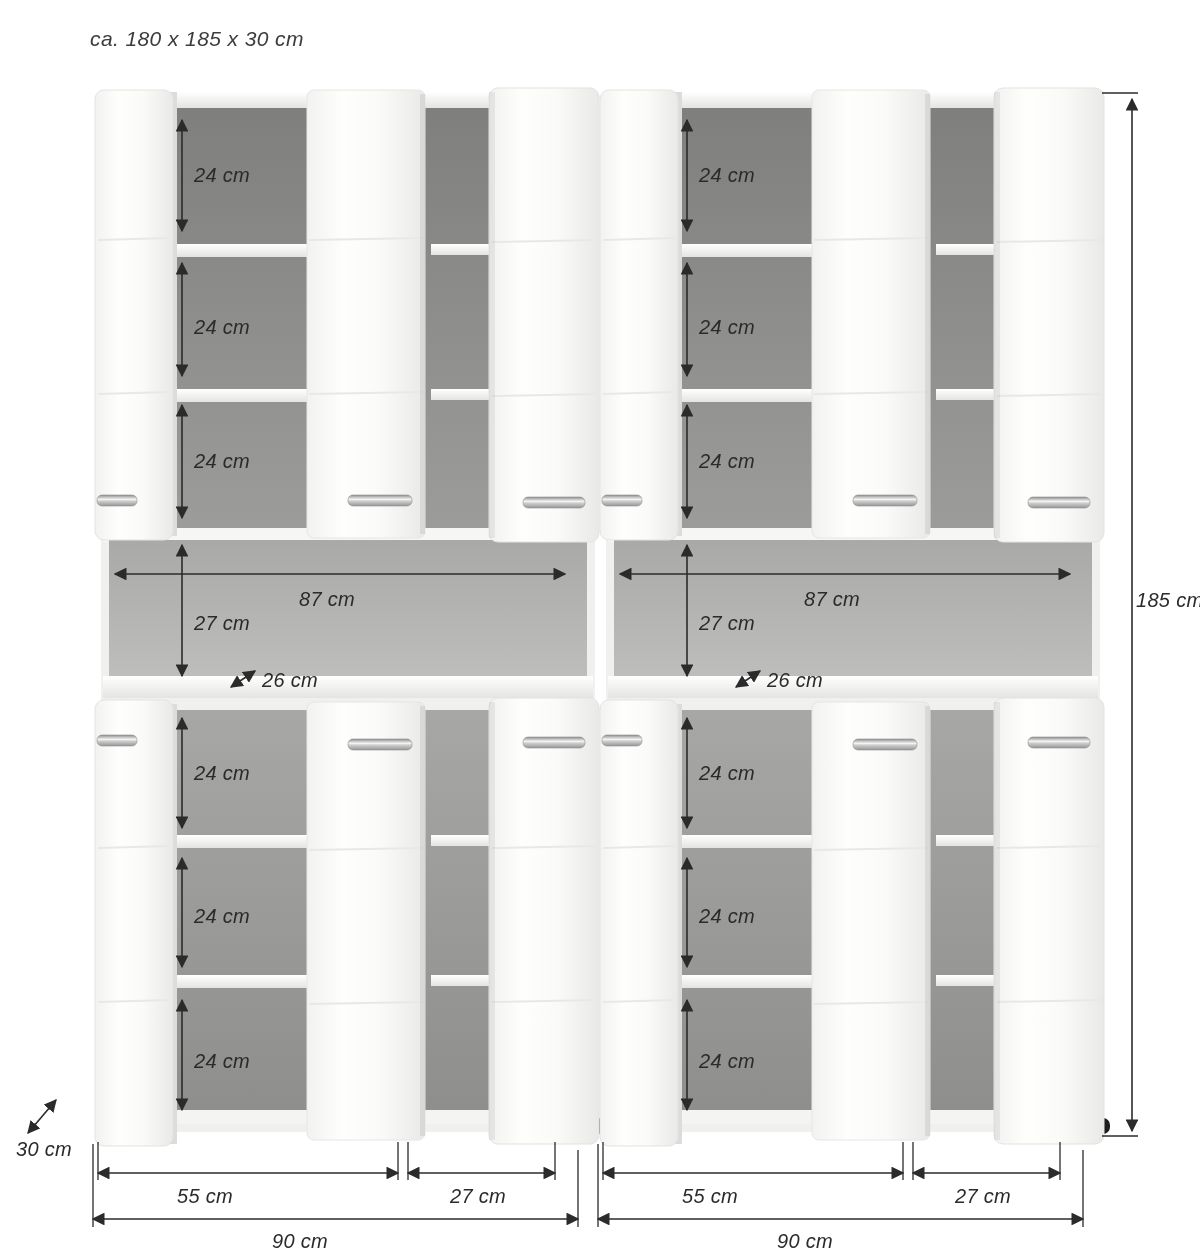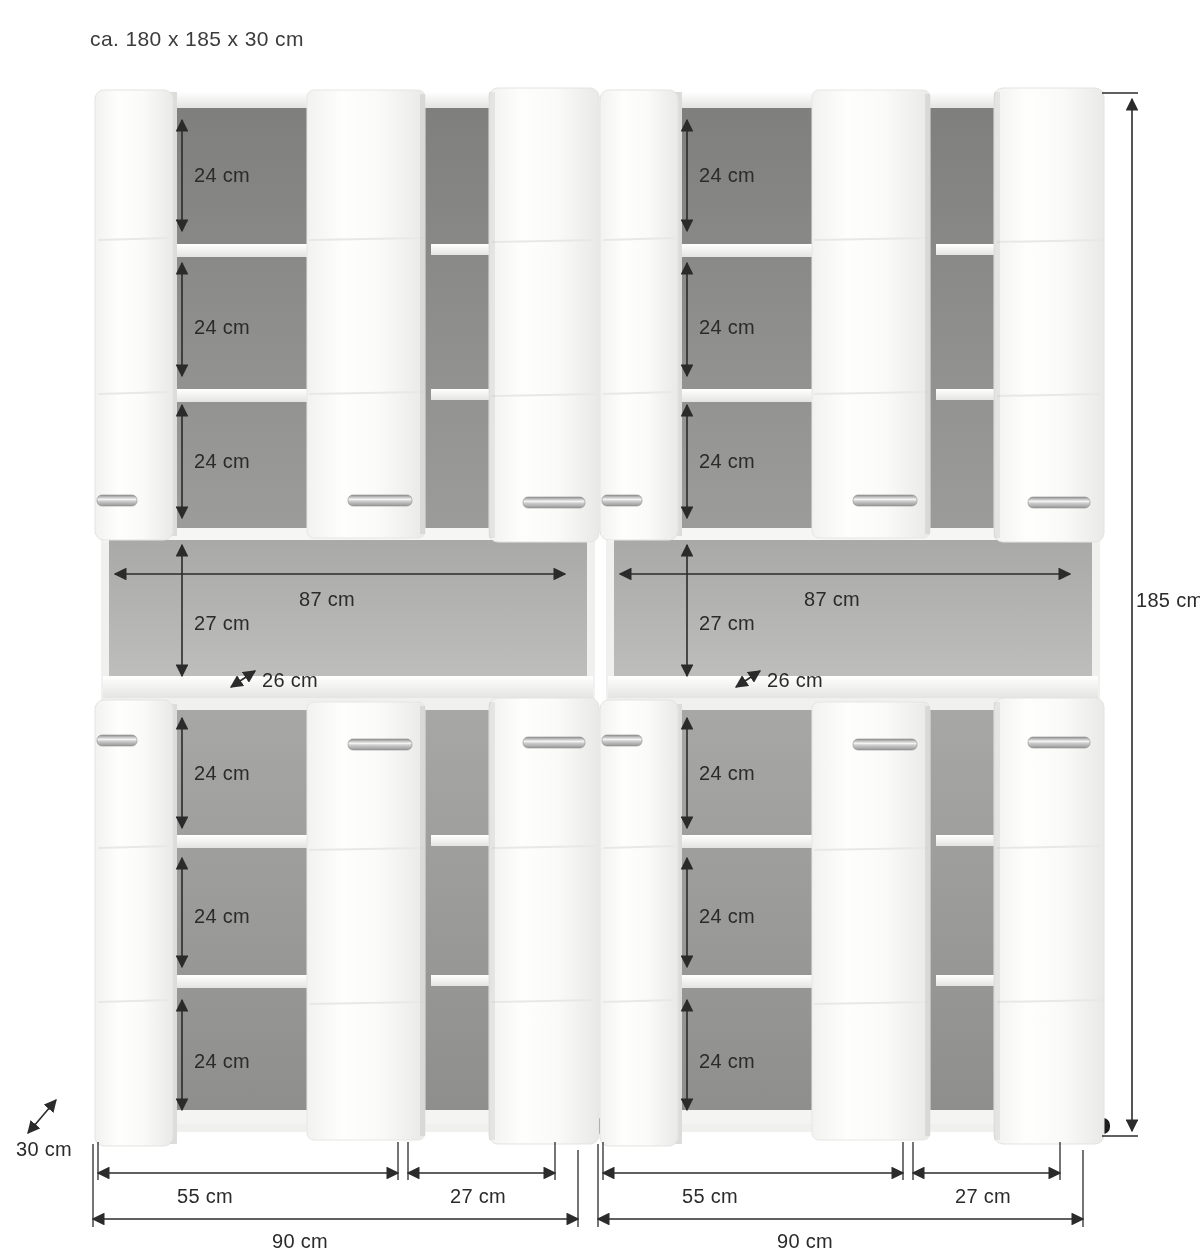--- a/index.html
+++ b/index.html
@@ -1,17 +1,17 @@
 <!DOCTYPE html>
 <html><head>
 <meta charset="utf-8">
 <style>
   html,body{margin:0;padding:0;background:#ffffff;}
   .stage{position:relative;width:1200px;height:1257px;background:#ffffff;overflow:hidden;
-         font-family:"Liberation Sans","DejaVu Sans",sans-serif;}
+         font-family:"Liberation Sans","DejaVu Sans",sans-serif;font-style:italic;}
   svg{display:block;}
   text{font-family:"Liberation Sans","DejaVu Sans",sans-serif;fill:#2b2b2b;}
   .title-text{font-size:21px;fill:#3c3c3c;letter-spacing:.4px;}
   .dim{font-size:20px;letter-spacing:.3px;}
   .mid{text-anchor:middle;}
   .d{stroke:#2b2b2b;stroke-width:1.6;fill:none;}
   .ext{stroke:#2b2b2b;stroke-width:1.3;fill:none;}
   .seam{stroke:#e8e8e6;stroke-width:2;}
   .handle{fill:url(#gChrome);stroke:#8f8f8f;stroke-width:.6;}
 </style>

